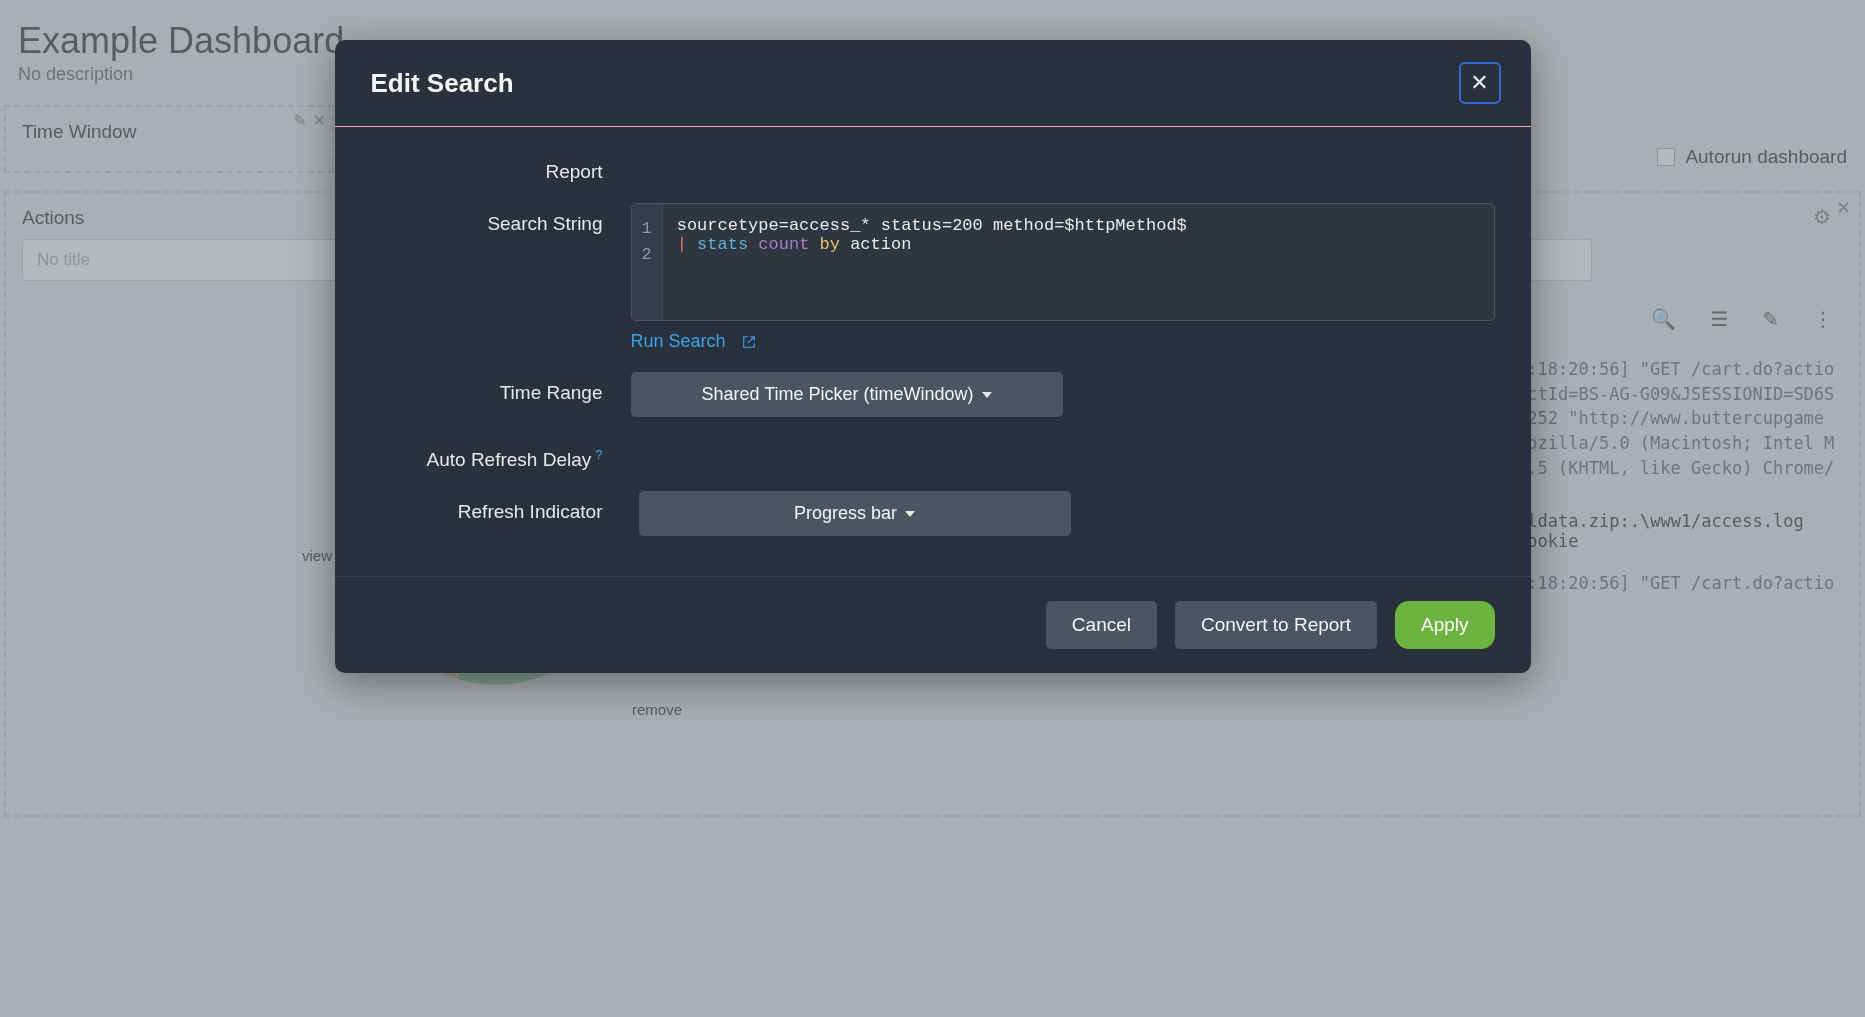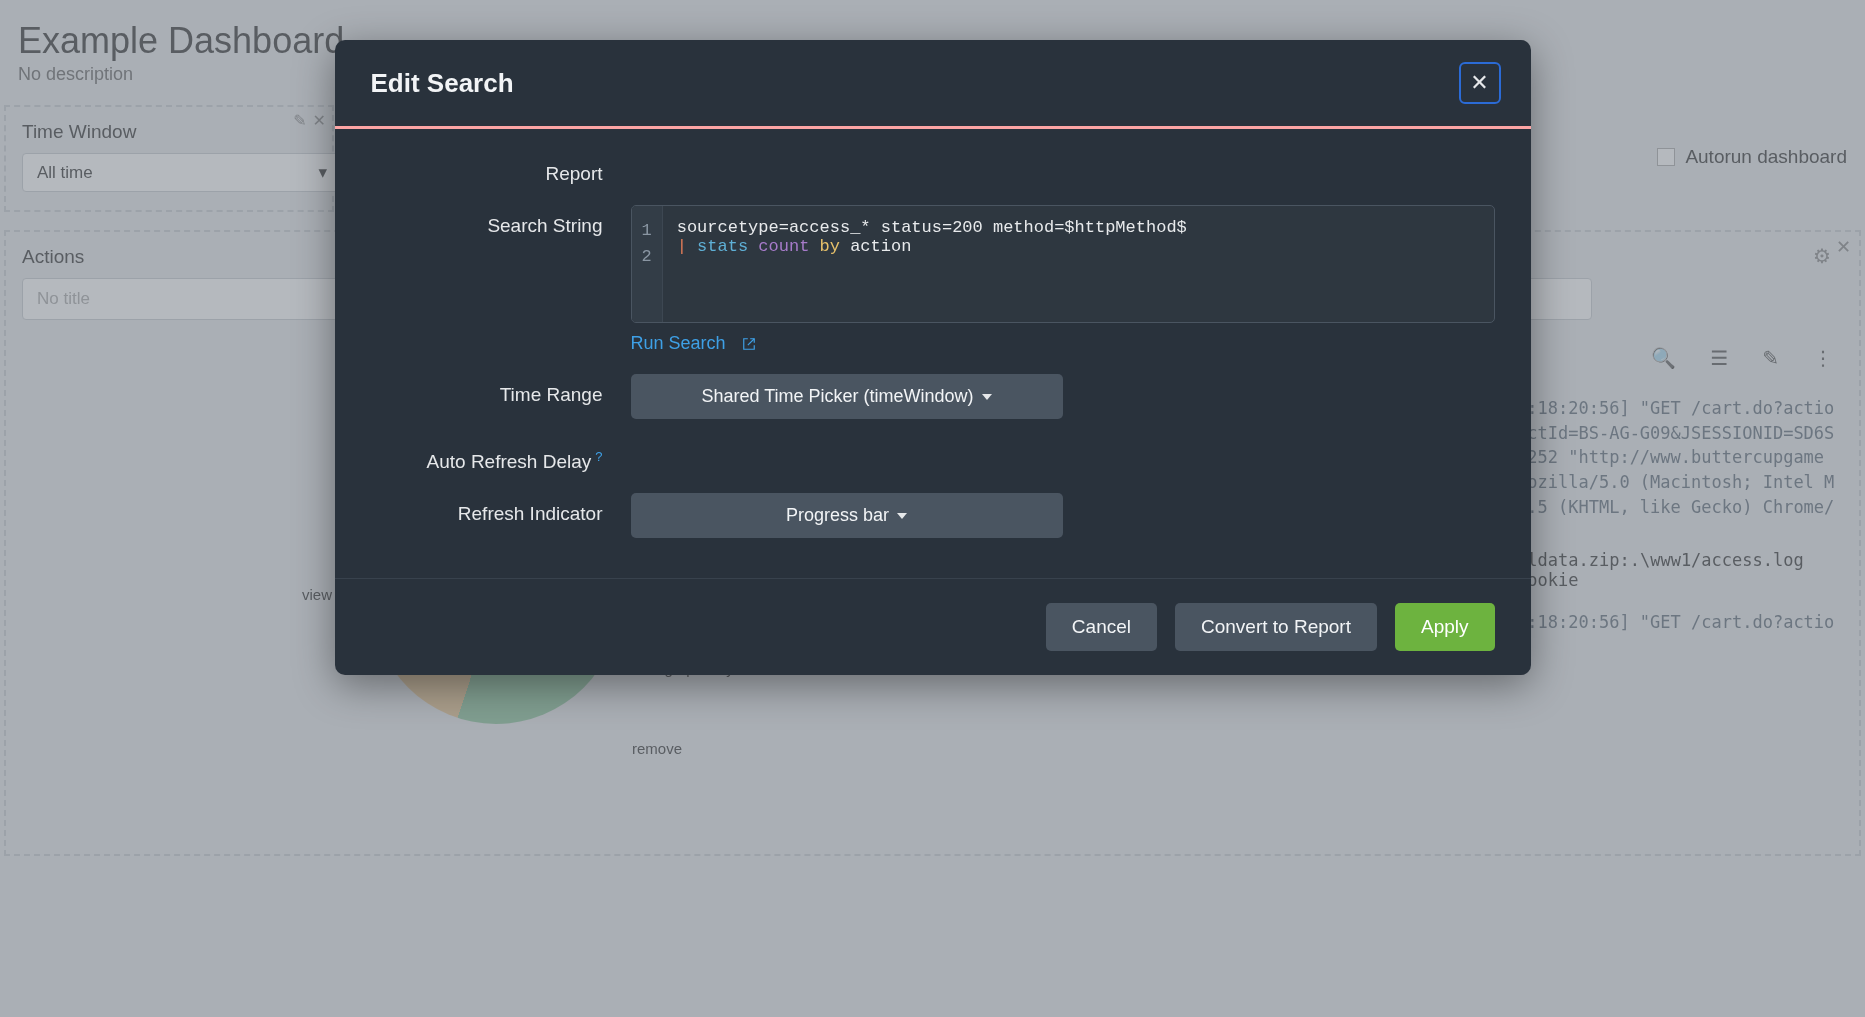--- a/index.html
+++ b/index.html
@@ -162,21 +162,21 @@
   border-radius: 10px;
   color: #e6e8ea;
   box-shadow: 0 10px 40px rgba(0,0,0,0.4);
   overflow: hidden;
 }
 .modal-header {
   display: flex;
   justify-content: space-between;
   align-items: center;
   padding: 22px 30px 22px 36px;
-  border-bottom: 3px solid #fca5a5;
+  border-bottom: 1px solid #fca5a5;
 }
 .modal-title {
   font-size: 26px;
   font-weight: 600;
   color: #f2f4f6;
 }
 .close-btn {
   width: 42px; height: 42px;
   border: 2px solid #2b6bd6;
   border-radius: 6px;
@@ -285,40 +285,37 @@
   font-size: 19px;
   cursor: pointer;
 }
 .btn-secondary {
   background: #4a5561;
   color: #f2f4f6;
 }
 .btn-primary {
   background: #6db33f;
   color: #fff;
+  border-radius: 14px;
 }
 .icon-btn { cursor: pointer; }
 </style>
 </head>
 <body>
 
 <div class="bg-dash">
   <div class="dash-title">Example Dashboard</div>
   <div class="dash-desc">No description</div>
 
   <div class="panel-frame" style="width:330px;">
     <div class="panel-actions-top">
       <span class="icon-btn">✎</span>
       <span class="icon-btn">✕</span>
     </div>
     <div class="panel-label">Time Window</div>
-    <div class="dropdown-bg">
-      <span>All time</span>
-      <span>▾</span>
-    </div>
   </div>
 
   <div class="autorun-row">
     <div class="autorun-check"></div>
     <span>Autorun dashboard</span>
   </div>
 
   <div class="panel-frame-actions">
     <span class="gear-icon">⚙</span>
     <span class="panel-close-x">✕</span>
@@ -425,21 +422,21 @@
           </div>
         </div>
       </div>
 
       <div class="form-row">
         <div class="form-label">
           <span>Auto Refresh Delay</span><span class="form-help-q">?</span>
         </div>
       </div>
 
-      <div class="form-row" style="margin-bottom:6px;">
+      <div class="form-row" style="margin-bottom:6px;gap:8px;">
         <div class="form-label">Refresh Indicator</div>
         <div class="form-control-area">
           <div class="select-pill">
             <span>Progress bar</span>
             <span class="caret-down"></span>
           </div>
         </div>
       </div>
 
     </div>

